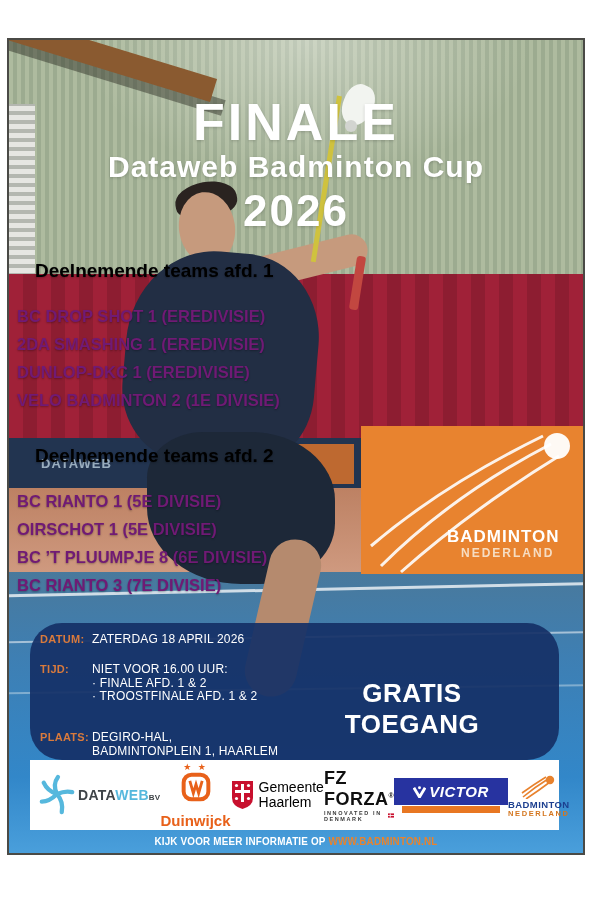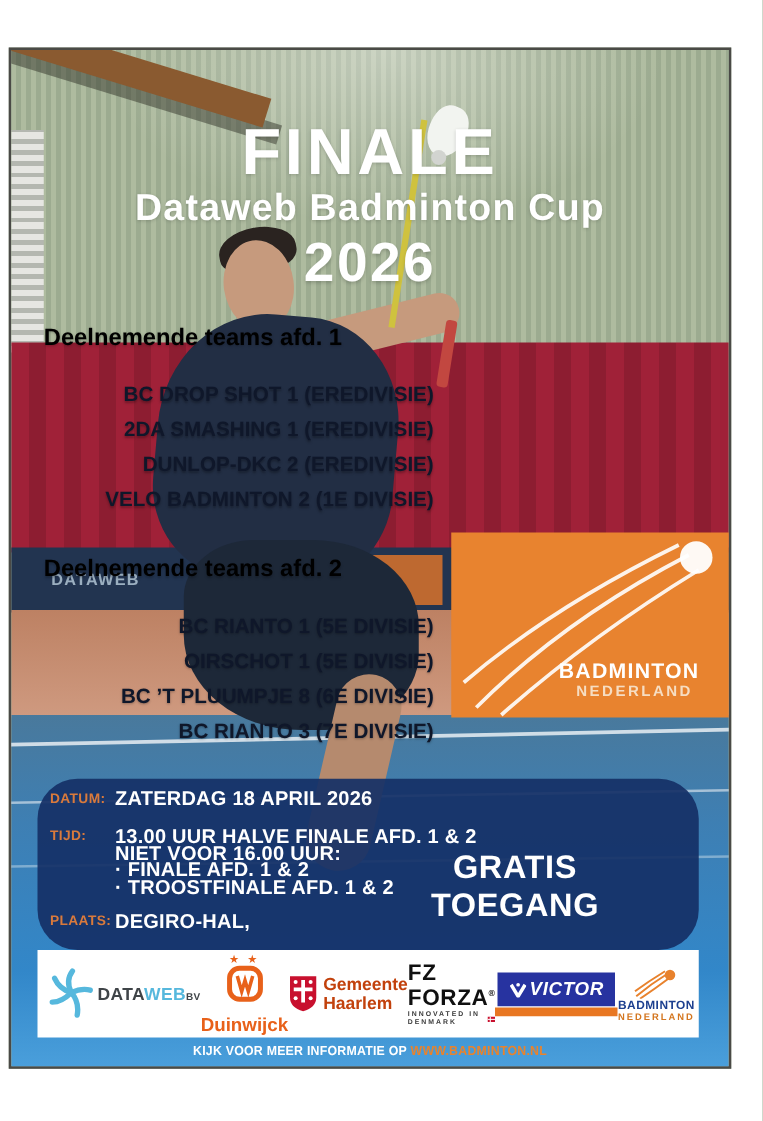--- a/index.html
+++ b/index.html
@@ -50,51 +50,51 @@
   
   .title-main{left:0;top:52px;width:100%;text-align:center;color:#fff;font-size:52px;font-weight:800;
     letter-spacing:3px;text-shadow:0 1px 3px rgba(0,0,0,.18);}
   .title-sub{left:0;top:110px;width:100%;text-align:center;color:#fff;font-size:30px;font-weight:800;
     letter-spacing:1px;text-shadow:0 1px 3px rgba(0,0,0,.18);}
   .title-year{left:0;top:146px;width:100%;text-align:center;color:#fff;font-size:44px;font-weight:800;
     letter-spacing:2px;text-shadow:0 1px 3px rgba(0,0,0,.18);}
   .sec-heading{color:#000000;font-size:19px;font-weight:800;text-shadow:0 1px 2px rgba(0,0,0,.25);white-space:nowrap;}
   .heading-1{left:26px;top:220px;}
   .heading-2{left:26px;top:405px;}
-  .teams{left:8px;width:330px;text-align:right;color:#0f172a;font-weight:800;font-size:16.5px;line-height:28px;
+  .teams{left:8px;width:330px;text-align:left;color:#701a75;font-weight:800;font-size:16.5px;line-height:28px;
     text-shadow:0 1px 2px rgba(0,0,0,.3);white-space:nowrap;}
   .teams-1{top:262px;}
   .teams-2{top:447px;}
   
   .info-box{left:21px;top:583px;width:529px;height:137px;background:rgba(21,48,102,.92);border-radius:32px;}
   .info-label{position:absolute;left:10px;color:#d97a3c;font-size:11px;font-weight:800;letter-spacing:.3px;}
-  .info-value{position:absolute;left:62px;color:#ffffff;font-size:16px;font-weight:700;line-height:13.5px;letter-spacing:.2px;}
+  .info-value{position:absolute;left:62px;color:#ffffff;font-size:12px;font-weight:400;line-height:13.5px;letter-spacing:.2px;}
   .row-datum-label{top:10px;} .row-datum-value{top:10px;}
   .row-tijd-label{top:40px;}  .row-tijd-value{top:40px;}
   .row-plaats-label{top:108px;} .row-plaats-value{top:108px;}
   .gratis{position:absolute;left:262px;top:55px;width:240px;text-align:center;color:#fff;
     font-size:26px;font-weight:800;letter-spacing:.5px;}
   
   .logo-strip{left:21px;top:720px;width:529px;height:70px;background:#ffffff;
     display:flex;align-items:center;justify-content:space-between;padding:0 8px;box-sizing:border-box;}
   .logo{display:flex;align-items:center;}
   .dataweb-text{font-size:14px;font-weight:700;color:#3f4448;letter-spacing:.3px;margin-left:2px;}
   .dataweb-text .web{color:#56b8dd;}
   .dataweb-text .bv{font-size:8px;}
   .duinwijck{flex-direction:column;line-height:1;}
   .dw-stars{color:#e8611a;font-size:9px;letter-spacing:2px;}
   .dw-name{color:#e8611a;font-size:15px;font-weight:700;margin-top:11px;}
-  .gemeente-text{font-size:14px;font-weight:700;color:#c2410c;line-height:15px;margin-left:5px;}
+  .gemeente-text{font-size:14px;font-weight:400;color:#000000;line-height:15px;margin-left:5px;}
   .forza{flex-direction:column;align-items:flex-start;}
   .forza-name{font-size:18px;font-weight:900;color:#101010;letter-spacing:.5px;line-height:18px;}
   .forza-name sup{font-size:7px;}
   .forza-tag{display:flex;align-items:center;gap:4px;margin-top:2px;}
   .forza-tagline{font-size:5.5px;font-weight:700;color:#3a3a3a;letter-spacing:1.6px;}
   .victor{flex-direction:column;}
-  .victor-box{width:94px;height:27px;background:#2733a0;display:flex;align-items:center;justify-content:center;gap:3px;text-align:right;}
+  .victor-box{width:114px;height:27px;background:#2733a0;display:flex;align-items:center;justify-content:center;gap:3px;text-align:right;}
   .victor-name{color:#fff;font-size:15px;font-weight:900;font-style:italic;letter-spacing:.5px;}
   .victor-bar{width:98px;height:7px;background:#e87722;margin-top:1px;}
   .bn{flex-direction:column;line-height:1;}
   .bn-line1{font-size:9.5px;font-weight:800;color:#1c3f8f;letter-spacing:.4px;margin-top:1px;}
   .bn-line2{font-size:7.5px;font-weight:700;color:#d4761f;letter-spacing:1.6px;}
   
   .footer{left:0;top:795px;width:100%;text-align:center;color:#ffffff;font-size:10.5px;font-weight:700;
     letter-spacing:.2px;transform:scaleX(.94);}
   .footer .link{color:#e8832d;}
 </style>
@@ -142,47 +142,47 @@
   <div class="abs shuttle-head"></div>
 
   <div class="abs title-sub">Dataweb Badminton Cup</div>
   <div class="abs title-main">FINALE</div>
   <div class="abs title-year">2026</div>
 
   <div class="abs sec-heading heading-1">Deelnemende teams afd. 1</div>
   <div class="abs teams teams-1">
     <div>BC DROP SHOT 1 (EREDIVISIE)</div>
     <div>2DA SMASHING 1 (EREDIVISIE)</div>
-    <div>DUNLOP-DKC 2 (EREDIVISIE)</div>
+    <div>DUNLOP-DKC 1 (EREDIVISIE)</div>
     <div>VELO BADMINTON 2 (1E DIVISIE)</div>
   </div>
 
   <div class="abs sec-heading heading-2">Deelnemende teams afd. 2</div>
   <div class="abs teams teams-2">
     <div>BC RIANTO 1 (5E DIVISIE)</div>
     <div>OIRSCHOT 1 (5E DIVISIE)</div>
     <div>BC ’T PLUUMPJE 8 (6E DIVISIE)</div>
     <div>BC RIANTO 3 (7E DIVISIE)</div>
   </div>
 
   <div class="abs info-box">
     <div class="info-label row-datum-label">DATUM:</div>
     <div class="info-value row-datum-value">ZATERDAG 18 APRIL 2026</div>
 
     <div class="info-label row-tijd-label">TIJD:</div>
     <div class="info-value row-tijd-value">
-      <div>13.00 UUR HALVE FINALE AFD. 1 &amp; 2</div>
       <div>NIET VOOR 16.00 UUR:</div>
       <div>· FINALE AFD. 1 &amp; 2</div>
       <div>· TROOSTFINALE AFD. 1 &amp; 2</div>
     </div>
 
     <div class="info-label row-plaats-label">PLAATS:</div>
     <div class="info-value row-plaats-value">
       <div>DEGIRO-HAL,</div>
+      <div>BADMINTONPLEIN 1, HAARLEM</div>
     </div>
 
     <div class="gratis">GRATIS TOEGANG</div>
   </div>
 
   <div class="abs logo-strip">
 
     <div class="logo">
       <svg width="38" height="44" viewBox="0 0 40 44">
         <g stroke="#56b8dd" stroke-width="4.5" fill="none" stroke-linecap="round">

